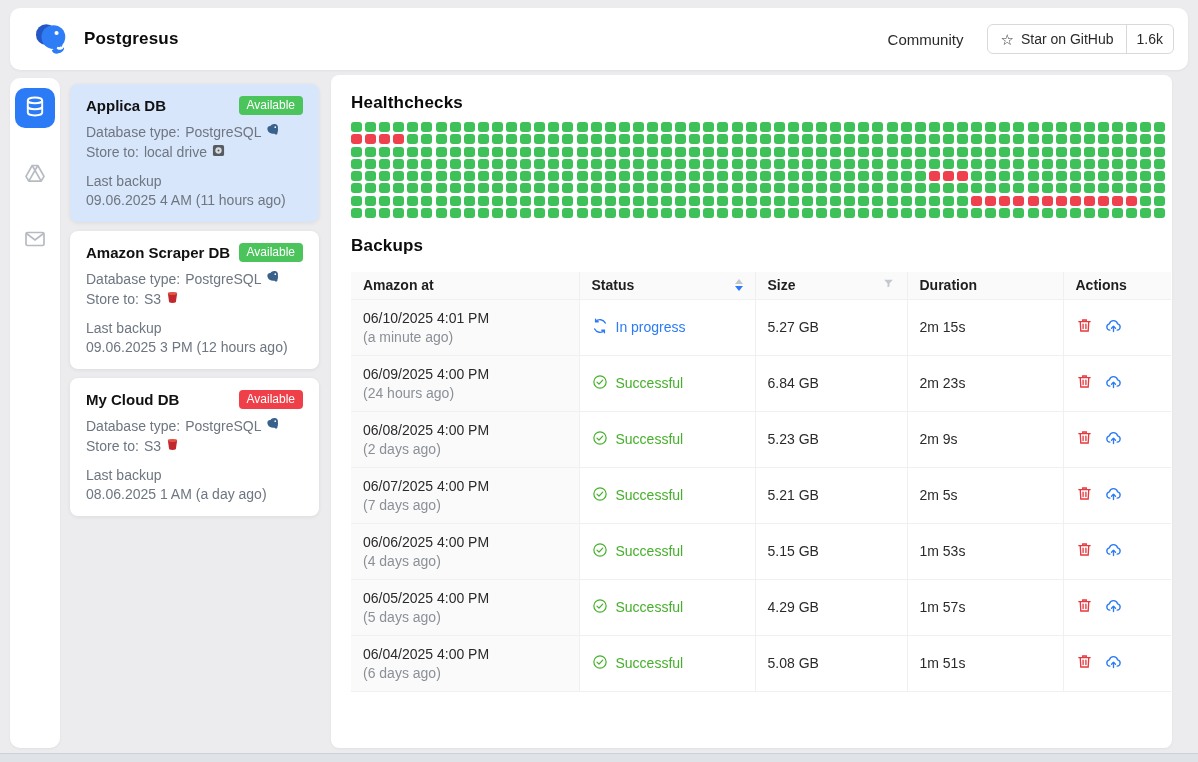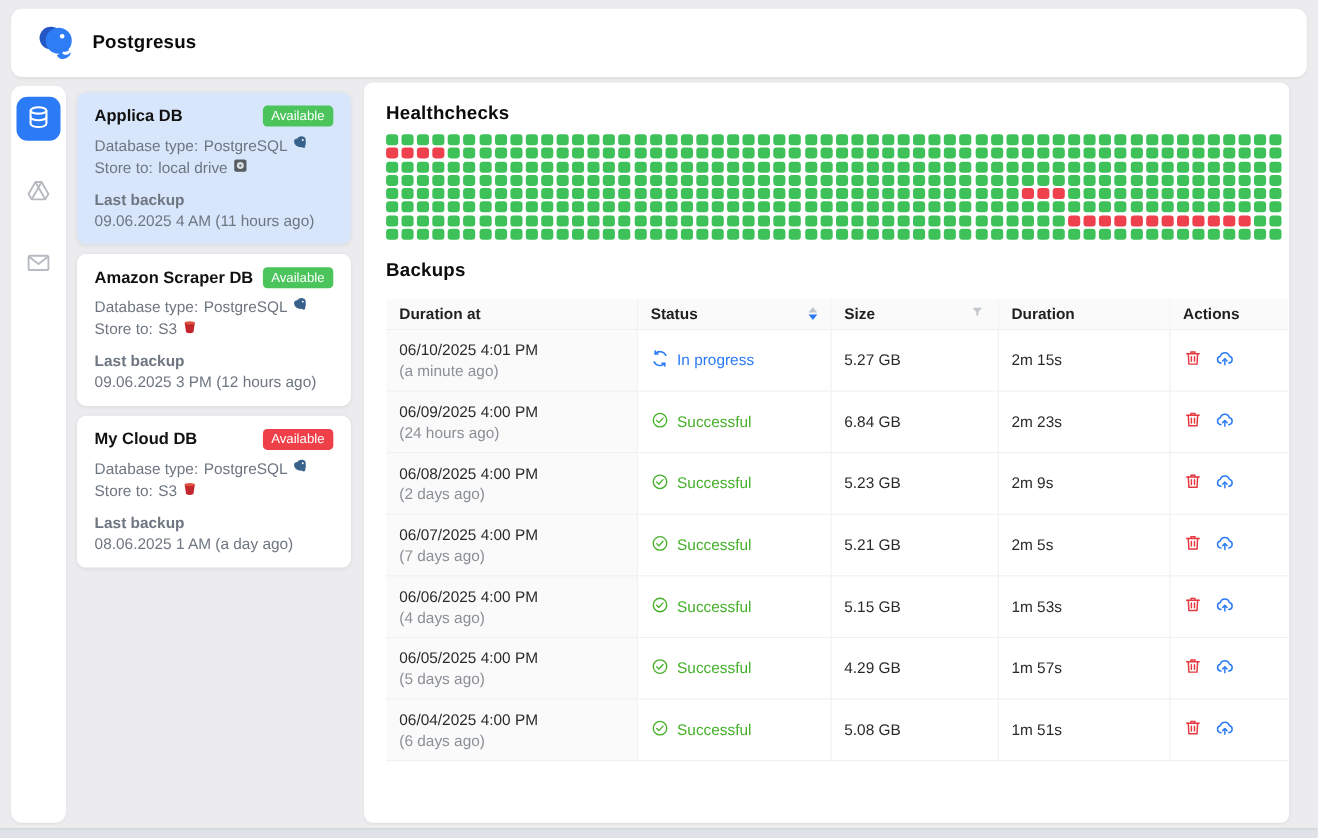--- a/index.html
+++ b/index.html
@@ -34,21 +34,21 @@
   .dbcol { position:absolute; left:70px; top:84px; width:249px; display:flex; flex-direction:column; gap:9px; }
   .db-card { background:#fff; border-radius:8px; box-shadow:0 1px 4px rgba(0,0,0,.07);
              padding:12px 16px 14px; cursor:pointer; }
   .db-card.selected { background:#d8e6fb; }
   .db-head { display:flex; align-items:center; justify-content:space-between; }
   .db-name { font-size:15px; font-weight:bold; color:#111; }
   .db-badge { font-size:12px; color:#fff; border-radius:4px; padding:2px 8px; line-height:15px; }
   .db-line { margin-top:8px; font-size:14px; color:#6e7681; display:flex; align-items:center; gap:5px; }
   .db-line.second { margin-top:4px; }
   .db-line svg { flex:0 0 auto; }
-  .db-lastlabel { margin-top:13px; font-size:14px; font-weight:bold; color:#6e7681; }
+  .db-lastlabel { margin-top:13px; font-size:14px; font-weight:normal; color:#6e7681; }
   .db-lastdate { margin-top:3px; font-size:14px; color:#6e7681; }
   .add-db-btn { height:30px; border:none; border-radius:6px; background:#2b7bf6; color:#fff;
                 font-size:14px; cursor:pointer; font-family:inherit; }
 
   
   .content { position:absolute; left:331px; top:75px; width:841px; height:673px; background:#fff;
              border-radius:8px; box-shadow:0 1px 3px rgba(0,0,0,.05); padding:18px 0 0 20px; }
   .section-title { font-size:17px; font-weight:bold; color:#0b0b0c; letter-spacing:.2px; }
   .hc-grid { margin-top:9px; display:grid; column-gap:3.1px; row-gap:2.3px; width:fit-content; }
   .hc { width:11px; height:10px; border-radius:3px; }
@@ -93,20 +93,30 @@
       <span>
         <svg width="38" height="38" viewBox="0 0 48 48">
           <circle cx="18" cy="21" r="13" fill="#2456c4"></circle>
           <circle cx="27" cy="24" r="15" fill="#2e7cf6"></circle>
           <path d="M38 31 q6 9 -2 13 q-8 3 -11 -3 l5 -4 q2 4 6 2 q3 -2 -1 -6 z" fill="#2e7cf6"></path>
           <path d="M33 38 q6 2 7 -4" stroke="#fff" stroke-width="3" fill="none" stroke-linecap="round"></path>
           <circle cx="31" cy="19" r="2.6" fill="#fff"></circle>
         </svg>
       </span>
       <span class="brand-title">Postgresus</span>
+    </div>
+    <div class="top-right">
+      <span class="community">Community</span>
+      <div class="gh-btn">
+        <span class="gh-main">
+          <span class="gh-star">☆</span>
+          <span>Star on GitHub</span>
+        </span>
+        <span class="gh-count">1.6k</span>
+      </div>
     </div>
   </header>
 
   <nav class="rail">
     <button class="rail-btn active">
       <span>
         <svg width="24" height="24" viewBox="0 0 24 24" fill="none" stroke="#fff" stroke-width="1.9">
           <ellipse cx="12" cy="5.4" rx="7.2" ry="2.9"></ellipse>
           <path d="M4.8 5.4v6c0 1.6 3.2 2.9 7.2 2.9s7.2-1.3 7.2-2.9v-6"></path>
           <path d="M4.8 11.4v6.2c0 1.6 3.2 2.9 7.2 2.9s7.2-1.3 7.2-2.9v-6.2"></path>
@@ -698,21 +708,21 @@
     <table>
       <colgroup>
           <col style="width:228px">
           <col style="width:176px">
           <col style="width:152px">
           <col style="width:156px">
           <col style="width:108px">
         </colgroup>
       <thead>
         <tr>
-          <th>Duration at</th>
+          <th>Amazon at</th>
           <th><span>Status</span>
             <span class="sorter">
               <span class="caret-up"></span>
               <span class="caret-down"></span>
             </span>
           </th>
           <th><span>Size</span>
             <span class="funnel">
               <svg width="13" height="13" viewBox="0 0 24 24">
                   <path d="M4 5h16l-6.2 7.2v5.2L10.2 19v-6.8z" fill="#c3c7ce"></path>

